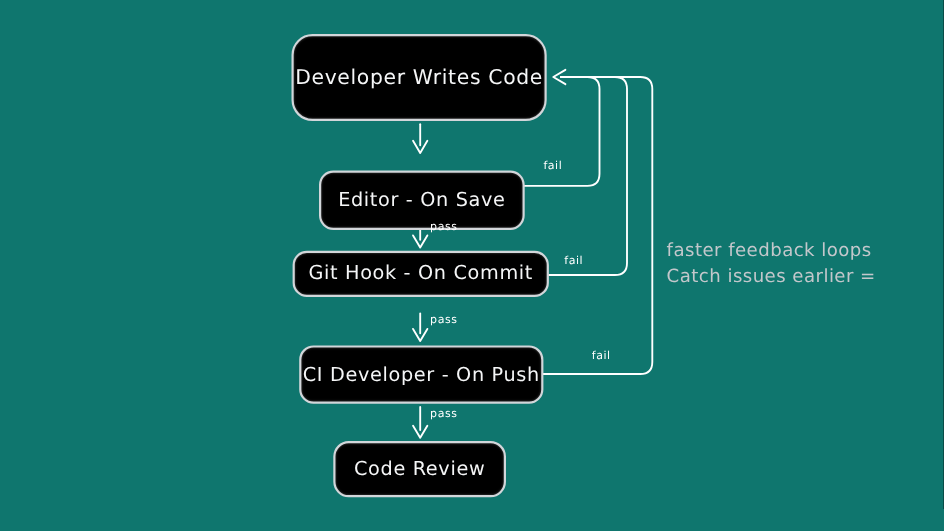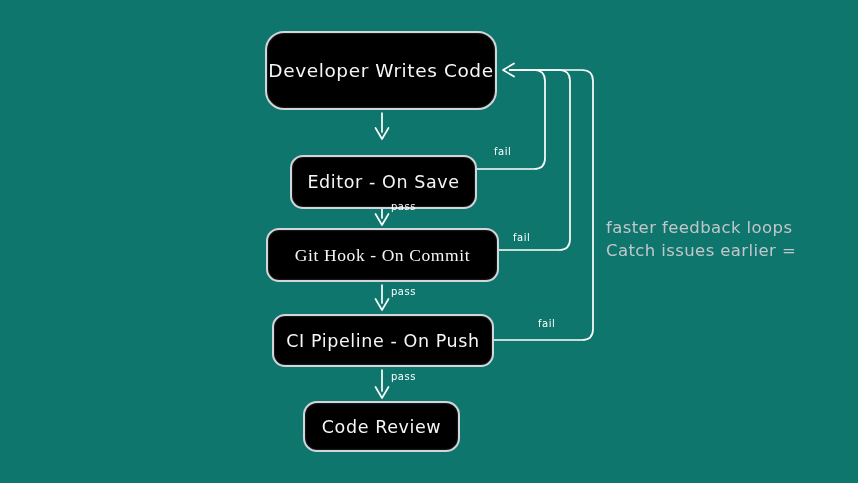--- a/index.html
+++ b/index.html
@@ -24,21 +24,21 @@
     box-shadow: inset 0 0 2px rgba(255,255,255,0.35);
     color: #f5f6f7;
     background: #000000;
     font-size: 17.5px;
     letter-spacing: 0.6px;
     white-space: nowrap;
     box-sizing: border-box;
   }
   .n1 { left: 265px; top: 31px;  width: 232px; height: 79px; border-radius: 19px; font-size: 18.5px; }
   .n2 { left: 290px; top: 143px; width: 187px; height: 54px; border-radius: 13px; margin-top: 12px; }
-  .n3 { left: 266px; top: 228px; width: 233px; height: 54px; border-radius: 13px; font-family: Liberation Serif, serif; }
+  .n3 { left: 266px; top: 228px; width: 233px; height: 42px; border-radius: 13px; }
   .n4 { left: 272px; top: 314px; width: 222px; height: 53px; border-radius: 13px; }
   .n5 { left: 303px; top: 401px; width: 157px; height: 51px; border-radius: 14px; }
   #edges-svg {
     position: absolute;
     left: 0; top: 0;
     width: 858px; height: 483px;
   }
   .edge-label {
     position: absolute;
     color: #ffffff;
@@ -93,21 +93,21 @@
   <div class="node n1">
     <span>Developer Writes Code</span>
   </div>
   <div class="node n2">
     <span>Editor - On Save</span>
   </div>
   <div class="node n3">
     <span>Git Hook - On Commit</span>
   </div>
   <div class="node n4">
-    <span>CI Pipeline - On Push</span>
+    <span>CI Developer - On Push</span>
   </div>
   <div class="node n5">
     <span>Code Review</span>
   </div>
 
   <div class="edge-label lbl-pass-1">pass</div>
   <div class="edge-label lbl-pass-2">pass</div>
   <div class="edge-label lbl-pass-3">pass</div>
   <div class="edge-label lbl-fail-1">fail</div>
   <div class="edge-label lbl-fail-2">fail</div>

